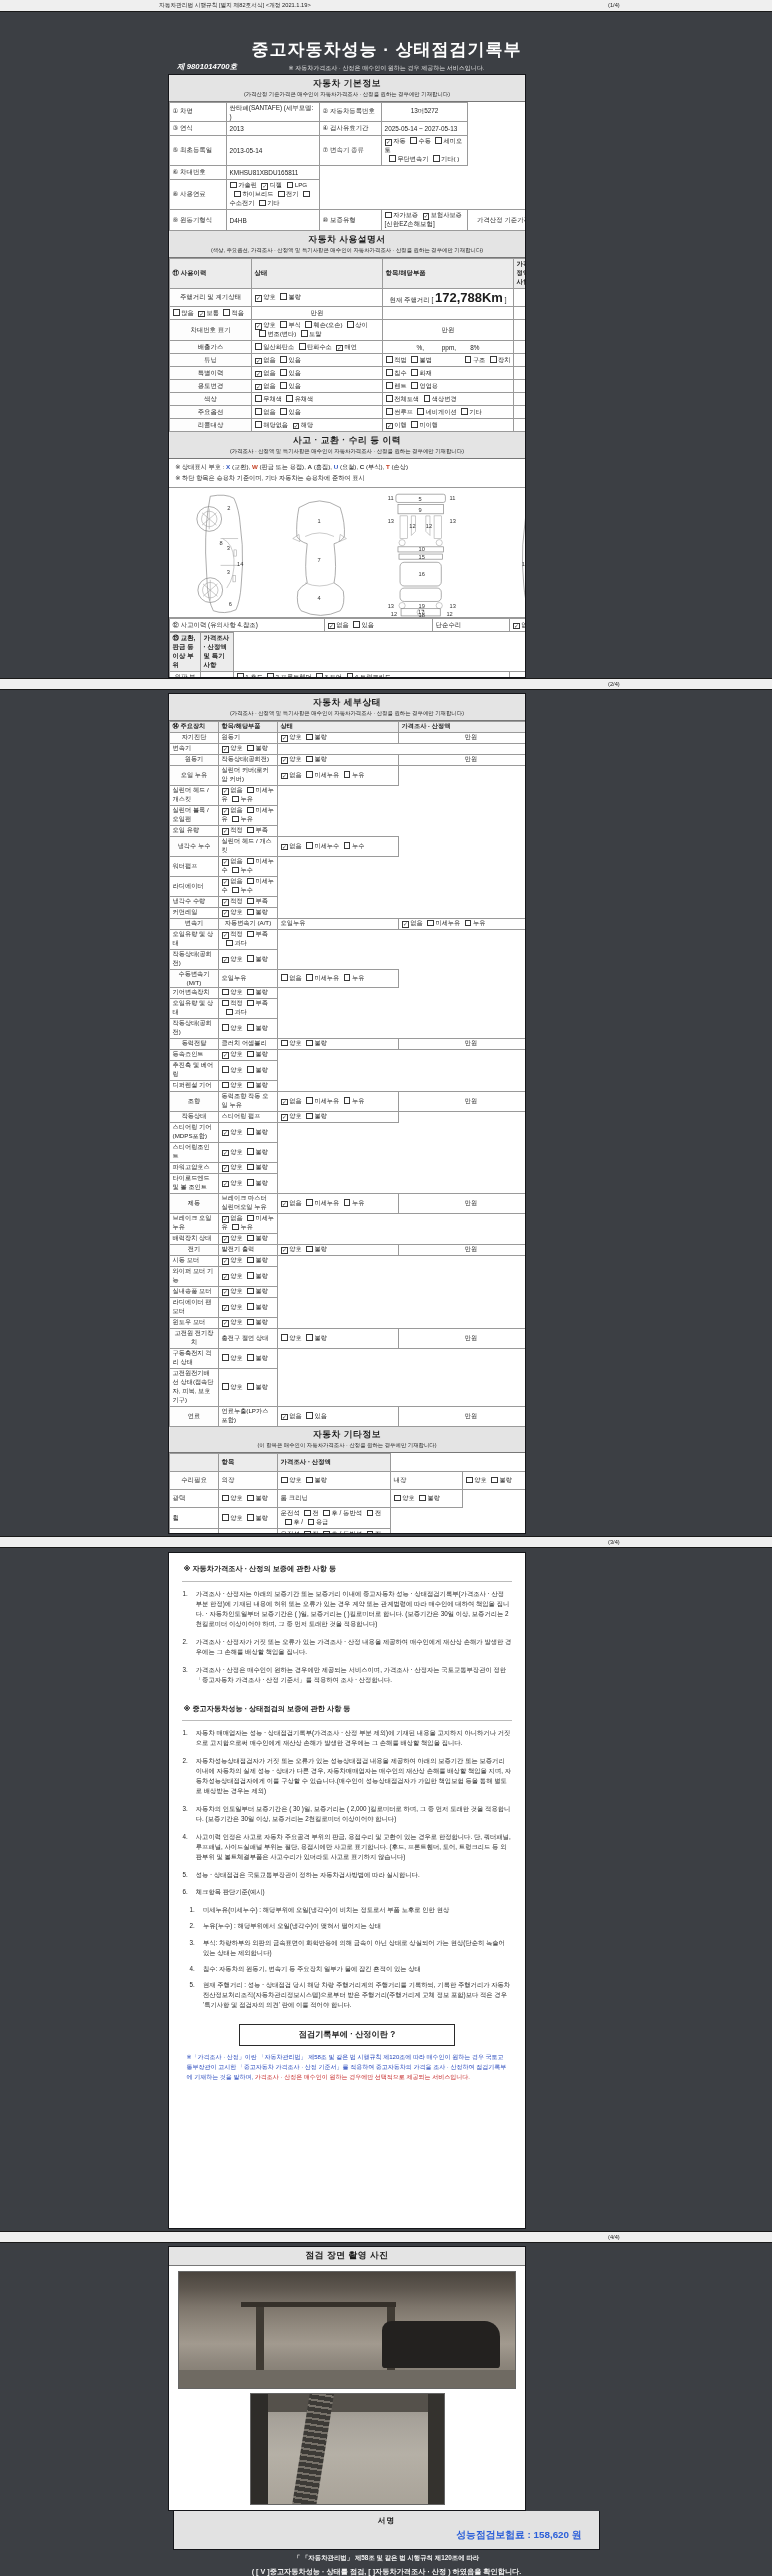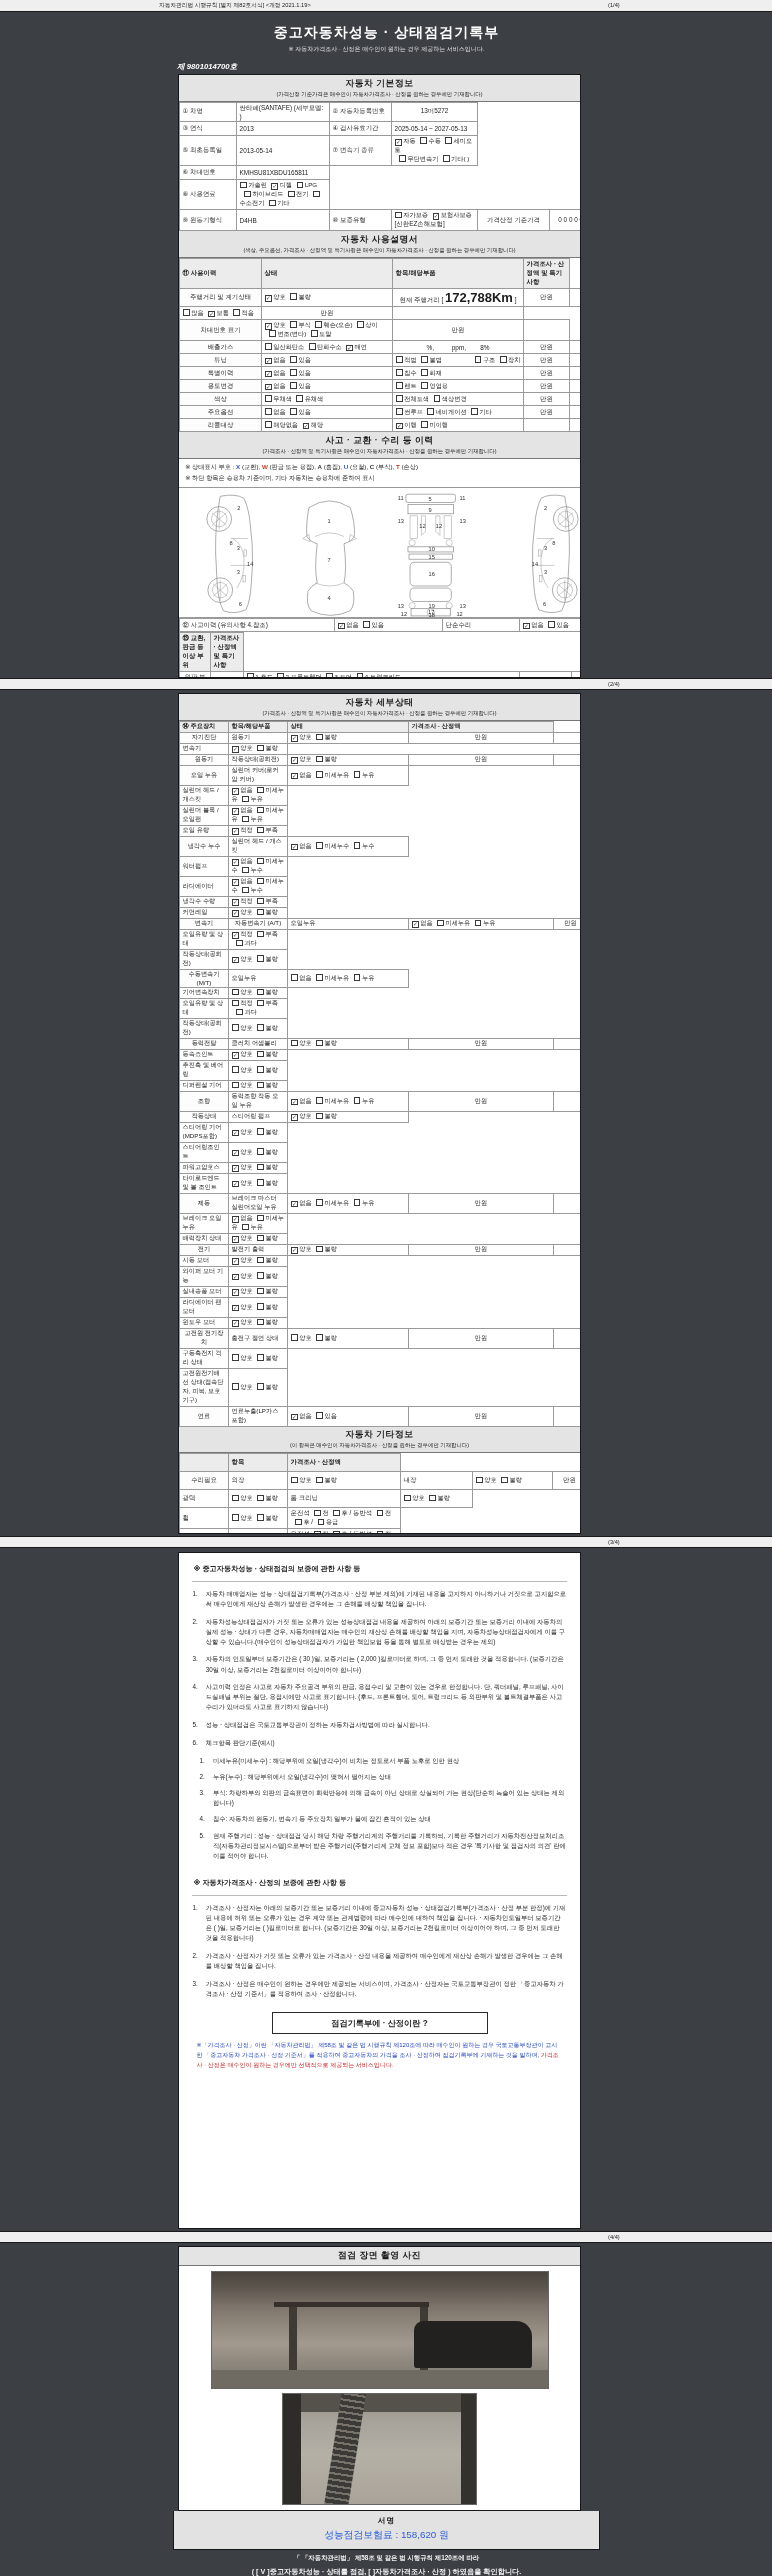--- a/index.html
+++ b/index.html
@@ -8,27 +8,27 @@
   #canvas{position:relative;width:773px;height:2576px;background:#3c3f44;overflow:hidden;}
 
   
   .band{position:absolute;left:0;width:773px;height:12.4px;background:#efefef;border-bottom:1px solid #1a1a1a;font-size:5.7px;color:#222;}
   .band .law{position:absolute;left:159px;top:2.1px;}
   .band .pg{position:absolute;left:608px;top:2.1px;}
   .band2{border-top:0.5px solid #1a1a1a;}
 
   
   .cover{position:absolute;left:0;width:773px;color:#fff;text-align:center;}
-  .cover .t1{font-size:14px;font-weight:bold;letter-spacing:1px;padding-top:11px;}
+  .cover .t1{font-size:17px;font-weight:bold;letter-spacing:1px;padding-top:25px;}
   .cover .t2{font-size:8.8px;font-weight:bold;margin-top:5.2px;}
   .cover .t3{font-size:6px;color:#e3e3e3;margin-top:3.1px;}
   .docno{position:absolute;left:177px;color:#fff;font-size:7.7px;font-weight:bold;}
 
   
-  .page{position:absolute;left:178px;width:403px;background:#fff;border:0.5px solid #15161a;overflow:hidden;}
+  .page{position:absolute;left:168px;width:358px;background:#fff;border:0.5px solid #15161a;overflow:hidden;}
 
   .sechdr{background:#e4e4e4;border-bottom:0.5px solid #777;text-align:center;padding:2.6px 2.1px 3.1px;}
   .sechdr .st{font-size:8.8px;font-weight:bold;letter-spacing:0.5px;}
   .sechdr .sn{font-size:5.4px;margin-top:1px;color:#222;}
 
   table.ft{border-collapse:collapse;width:100%;table-layout:fixed;}
   .ft td{border:0.5px solid #9a9a9a;padding:1px 2.6px;font-size:6.4px;vertical-align:middle;color:#1c1c1c;overflow:hidden;}
   .ft{border-bottom:1px solid #555;}
   .hd{background:#ececec;font-weight:bold;}
   .ctr{text-align:center;}
@@ -78,21 +78,21 @@
   .p1 .car{position:absolute;right:15.5px;top:49px;width:118px;height:47px;background:#23211f;border-radius:9.3px 15.5px 3.1px 3.1px;}
   .p1 .floor{position:absolute;bottom:0;left:0;width:100%;height:17.5px;background:#6f6a62;}
   .p2{width:195px;height:112px;background:linear-gradient(180deg,#8e8a82 0%,#a6a199 22%,#b5b0a6 55%,#a9a399 100%);}
   .p2 .frameL{position:absolute;left:0;top:0;width:17.5px;height:100%;background:#2e2c29;}
   .p2 .frameR{position:absolute;right:0;top:0;width:15.5px;height:100%;background:#34322e;}
   .p2 .grate{position:absolute;left:49px;top:-5.2px;width:24px;height:134px;background:repeating-linear-gradient(180deg,#3c3a36 0 4.1px,#77726a 4.1px 6.2px);transform:rotate(9deg);}
   .p2 .top{position:absolute;left:17.5px;top:0;width:162px;height:18.5px;background:#55514b;}
 
   .sig{position:absolute;left:173px;width:427px;background:#e2e2e2;border:0.5px solid #15161a;border-top:none;}
   .sig .st{ text-align:center;font-size:7.7px;font-weight:bold;padding-top:5.2px;letter-spacing:1px;}
-  .sig .fee{text-align:center;padding:3.1px 17.5px 5.2px;font-size:9.8px;font-weight:normal;color:#2b5fd9;}
+  .sig .fee{text-align:right;padding:3.1px 17.5px 5.2px;font-size:9.8px;font-weight:bold;color:#2b5fd9;}
 
   .footer{position:absolute;left:173px;width:427px;text-align:center;color:#f2f2f2;}
   .footer .f1{font-size:6.4px;font-weight:bold;}
   .footer .f2{font-size:7.2px;font-weight:bold;margin-top:3.6px;}
 
   svg text{font-family:"Liberation Sans","DejaVu Sans",sans-serif;font-size:11px;fill:#333;}
   svg .o{fill:none;stroke:#858585;stroke-width:1.3;}
   svg .o2{fill:none;stroke:#9a9a9a;stroke-width:1;}
 </style>
 </head>
@@ -686,20 +686,37 @@
       </table>
 
   </div>
 
   <div class="band band2" style="top:1536px;">
     <span class="pg">(3/4)</span>
   </div>
 
   <div class="page" style="top:1552px;height:677px;">
     <div class="nsec">
+      <div class="nhead">※ 자동차가격조사 · 산정의 보증에 관한 사항 등</div>
+      <div id="notice-items-2">
+          <div class="ni">
+            <span class="nn">1.</span>
+            <span class="nt">가격조사 · 산정자는 아래의 보증기간 또는 보증거리 이내에 중고자동차 성능 · 상태점검기록부(가격조사 · 산정 부분 한정)에 기재된 내용에 허위 또는 오류가 있는 경우 계약 또는 관계법령에 따라 매수인에 대하여 책임을 집니다.  · 자동차인도일부터 보증기간은 (      )일, 보증거리는 (      )킬로미터로 합니다. (보증기간은 30일 이상, 보증거리는 2천킬로미터 이상이어야 하며, 그 중 먼저 도래한 것을 적용합니다)</span>
+          </div>
+          <div class="ni">
+            <span class="nn">2.</span>
+            <span class="nt">가격조사 · 산정자가 거짓 또는 오류가 있는 가격조사 · 산정 내용을 제공하여 매수인에게 재산상 손해가 발생한 경우에는 그 손해를 배상할 책임을 집니다.</span>
+          </div>
+          <div class="ni">
+            <span class="nn">3.</span>
+            <span class="nt">가격조사 · 산정은 매수인이 원하는 경우에만 제공되는 서비스이며, 가격조사 · 산정자는 국토교통부장관이 정한 「중고자동차 가격조사 · 산정 기준서」를 적용하여 조사 · 산정합니다.</span>
+          </div>
+        </div>
+    </div>
+    <div class="nsec">
       <div class="nhead">※ 중고자동차성능 · 상태점검의 보증에 관한 사항 등</div>
       <div id="notice-items-1">
           <div class="ni">
             <span class="nn">1.</span>
             <span class="nt">자동차 매매업자는 성능 · 상태점검기록부(가격조사 · 산정 부분 제외)에 기재된 내용을 고지하지 아니하거나 거짓으로 고지함으로써 매수인에게 재산상 손해가 발생한 경우에는 그 손해를 배상할 책임을 집니다.</span>
           </div>
           <div class="ni">
             <span class="nn">2.</span>
             <span class="nt">자동차성능상태점검자가 거짓 또는 오류가 있는 성능상태점검 내용을 제공하여 아래의 보증기간 또는 보증거리 이내에 자동차의 실제 성능 · 상태가 다른 경우, 자동차매매업자는 매수인의 재산상 손해를 배상할 책임을 지며, 자동차성능상태점검자에게 이를 구상할 수 있습니다.(매수인이 성능상태점검자가 가입한 책임보험 등을 통해 별도로 배상받는 경우는 제외)</span>
           </div>
@@ -733,37 +750,20 @@
             <span class="nn">3.</span>
             <span class="nt">부식: 차량하부와 외판의 금속표면이 화학반응에 의해 금속이 아닌 상태로 상실되어 가는 현상(단순히 녹슬어 있는 상태는 제외합니다)</span>
           </div>
           <div class="ni sub">
             <span class="nn">4.</span>
             <span class="nt">침수: 자동차의 원동기, 변속기 등 주요장치 일부가 물에 잠긴 흔적이 있는 상태</span>
           </div>
           <div class="ni sub">
             <span class="nn">5.</span>
             <span class="nt">현재 주행거리 : 성능 · 상태점검 당시 해당 차량 주행거리계의 주행거리를 기록하되, 기록한 주행거리가 자동차전산정보처리조직(자동차관리정보시스템)으로부터 받은 주행거리(주행거리계 교체 정보 포함)보다 적은 경우 '특기사항 및 점검자의 의견' 란에 이를 적어야 합니다.</span>
-          </div>
-        </div>
-    </div>
-    <div class="nsec">
-      <div class="nhead">※ 자동차가격조사 · 산정의 보증에 관한 사항 등</div>
-      <div id="notice-items-2">
-          <div class="ni">
-            <span class="nn">1.</span>
-            <span class="nt">가격조사 · 산정자는 아래의 보증기간 또는 보증거리 이내에 중고자동차 성능 · 상태점검기록부(가격조사 · 산정 부분 한정)에 기재된 내용에 허위 또는 오류가 있는 경우 계약 또는 관계법령에 따라 매수인에 대하여 책임을 집니다.  · 자동차인도일부터 보증기간은 (      )일, 보증거리는 (      )킬로미터로 합니다. (보증기간은 30일 이상, 보증거리는 2천킬로미터 이상이어야 하며, 그 중 먼저 도래한 것을 적용합니다)</span>
-          </div>
-          <div class="ni">
-            <span class="nn">2.</span>
-            <span class="nt">가격조사 · 산정자가 거짓 또는 오류가 있는 가격조사 · 산정 내용을 제공하여 매수인에게 재산상 손해가 발생한 경우에는 그 손해를 배상할 책임을 집니다.</span>
-          </div>
-          <div class="ni">
-            <span class="nn">3.</span>
-            <span class="nt">가격조사 · 산정은 매수인이 원하는 경우에만 제공되는 서비스이며, 가격조사 · 산정자는 국토교통부장관이 정한 「중고자동차 가격조사 · 산정 기준서」를 적용하여 조사 · 산정합니다.</span>
           </div>
         </div>
     </div>
     <div class="nbox">점검기록부에 · 산정이란 ?</div>
     <div class="nboxtxt">
       <span class="blue">※「가격조사 · 산정」이란 「자동차관리법」 제58조 및 같은 법 시행규칙 제120조에 따라 매수인이 원하는 경우 국토교통부장관이 고시한 「중고자동차 가격조사 · 산정 기준서」를 적용하여 중고자동차의 가격을 조사 · 산정하여 점검기록부에 기재하는 것을 말하며,</span>
       <span class="red">가격조사 · 산정은 매수인이 원하는 경우에만 선택적으로 제공되는 서비스입니다.</span>
     </div>
   </div>
 

